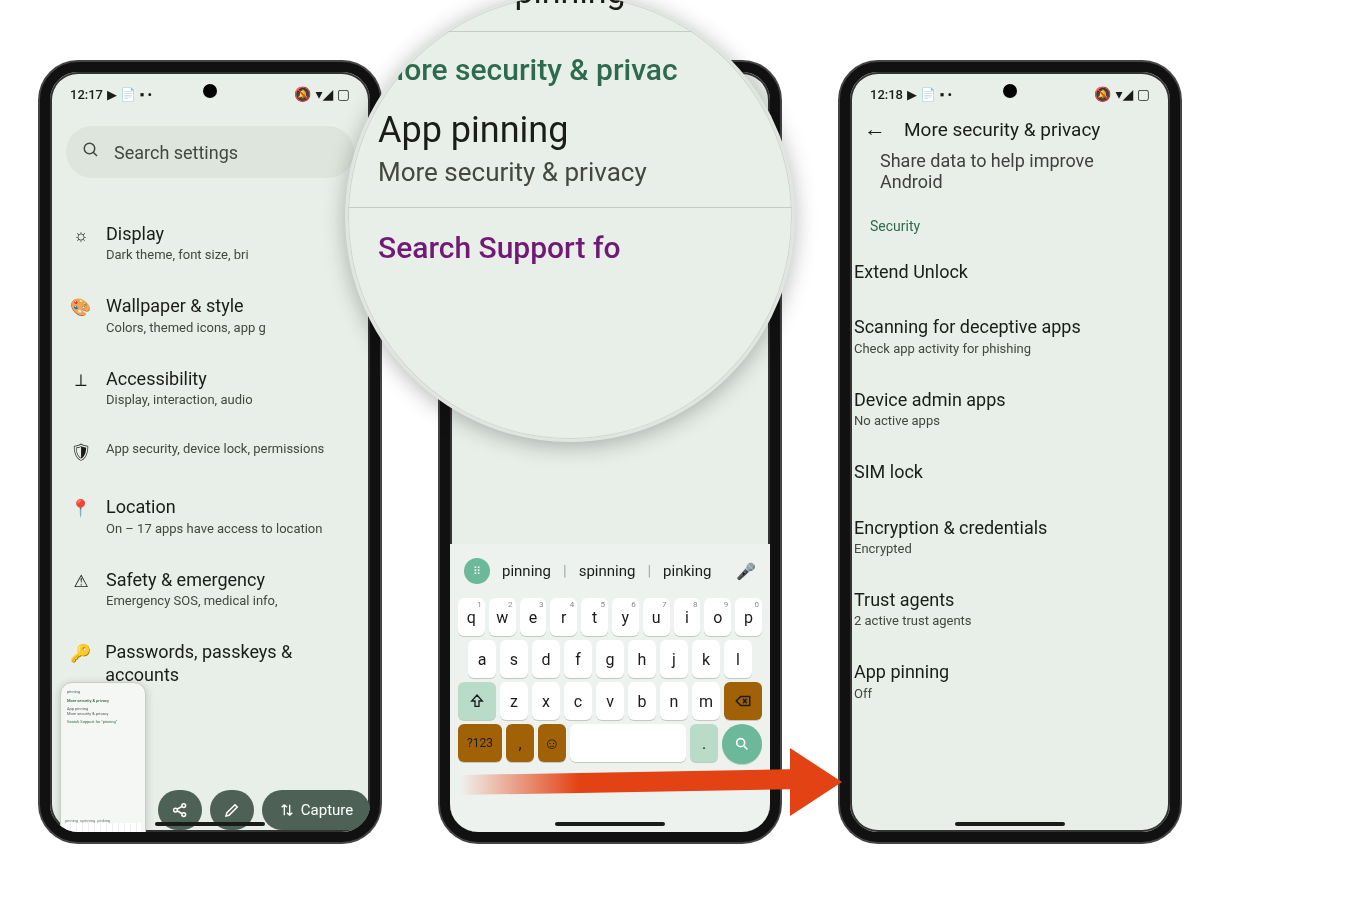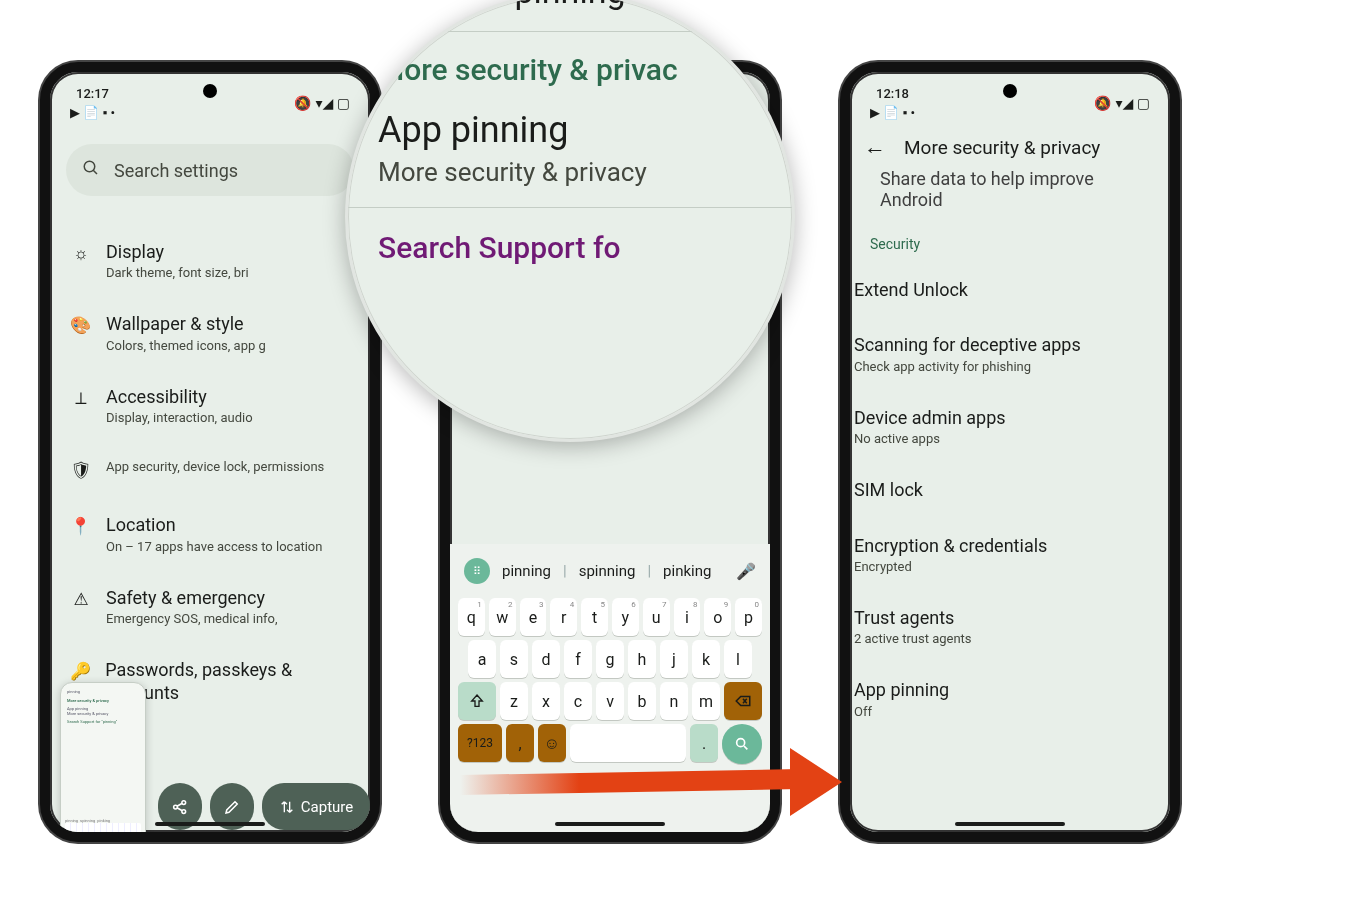--- a/index.html
+++ b/index.html
@@ -40,21 +40,21 @@
   
   .status-bar {
     display: flex;
     justify-content: space-between;
     align-items: center;
     padding: 14px 20px 6px 20px;
     font-size: 13px;
     font-weight: 500;
     color: #1a1c1a;
   }
-  .status-left { display:flex; align-items:center; gap:4px;flex-direction:column; }
+  .status-left { display:flex; align-items:center; gap:4px; }
   .status-right { display:flex; align-items:center; gap:1px; font-size:14px; }
 
   
   .search-bar {
     margin: 18px 16px 10px 16px;
     background: #dde5dd;
     border-radius: 26px;
     height: 52px;
     display:flex;
     align-items:center;
@@ -92,21 +92,21 @@
     box-shadow:0 2px 8px rgba(0,0,0,.2);
     font-size:4px;
     color:#556;
     padding:6px;
     overflow:hidden;
   }
   .shot-strip { display:flex; gap:2px; font-size:4px; color:#777; margin-top:8px;}
   .action-pill {
     position:absolute;
     bottom:2px;
-    height:47px;
+    height:40px;
     border-radius:22px;
     background:#4e6156;
     display:flex; align-items:center; justify-content:center;
     color:#fff; font-size:15px;
   }
   .share-pill  { left:108px; width:44px; }
   .edit-pill   { left:160px; width:44px; }
   .capture-pill{ left:212px; width:108px; gap:6px; padding:0 10px;}
   .nav-handle  {
     position:absolute; bottom:6px; left:50%; width:110px; height:4px;

